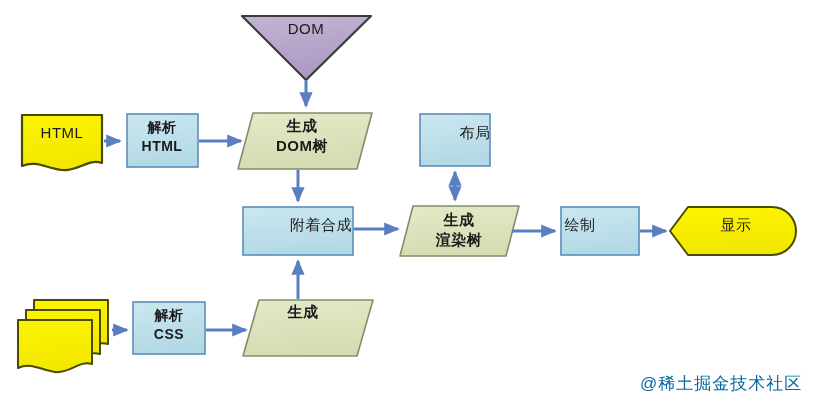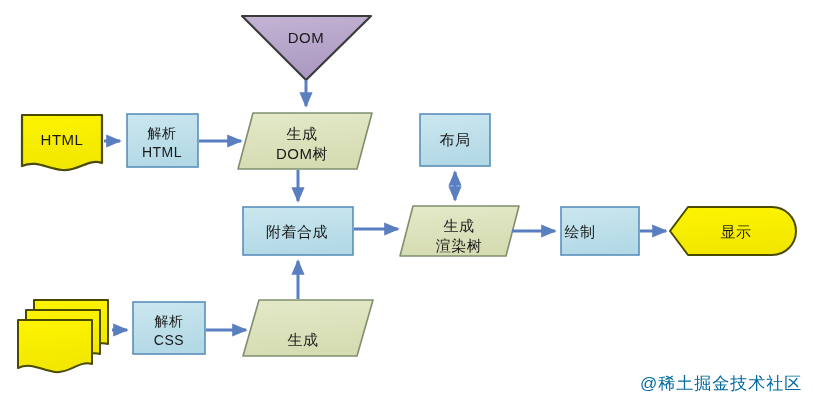--- a/index.html
+++ b/index.html
@@ -22,36 +22,36 @@
     left: 0;
     top: 0;
     width: 813px;
     height: 411px;
   }
   .node-label {
     position: absolute;
     display: flex;
     flex-direction: column;
     align-items: center;
-    justify-content: flex-end;
+    justify-content: flex-start;
     text-align: center;
     color: #1a1a1a;
     font-size: 15px;
     line-height: 1.25;
     letter-spacing: 0.5px;
     pointer-events: none;
     white-space: nowrap;
   }
-  .node-label.two-line { line-height: 1.35; }
+  .node-label.two-line { line-height: 1.35; font-weight: bold; }
   .lbl-dom     { left: 258px; top: 20px;  width: 96px;  height: 28px; font-size: 15px; }
   .lbl-html    { left: 20px;  top: 124px; width: 84px;  height: 26px; font-size: 15px; }
   .lbl-parse-html { left: 126px; top: 118px; width: 72px; height: 44px; font-size: 14px; }
   .lbl-gen-dom { left: 242px; top: 116px; width: 120px; height: 48px; font-size: 15px; }
-  .lbl-layout  { left: 420px; top: 124px; width: 70px;  height: 26px; font-size: 15px; }
-  .lbl-attach  { left: 244px; top: 216px; width: 106px; height: 26px; font-size: 15px; }
+  .lbl-layout  { left: 440px; top: 124px; width: 70px;  height: 26px; font-size: 15px; }
+  .lbl-attach  { left: 244px; top: 216px; width: 106px; height: 26px; font-size: 15px; padding-left: 24px; }
   .lbl-gen-render { left: 404px; top: 210px; width: 110px; height: 46px; font-size: 15px; }
   .lbl-paint   { left: 545px; top: 216px; width: 70px;  height: 26px; font-size: 15px; }
   .lbl-display { left: 700px; top: 216px; width: 72px;  height: 26px; font-size: 15px; }
   .lbl-css-src { left: 16px;  top: 328px; width: 88px;  height: 26px; font-size: 15px; }
   .lbl-parse-css { left: 134px; top: 306px; width: 70px; height: 44px; font-size: 14px; }
   .lbl-gen-cssom { left: 238px; top: 302px; width: 130px; height: 48px; font-size: 15px; }
   .lbl-line { display: block; }
   .watermark {
     position: absolute;
     left: 640px;

